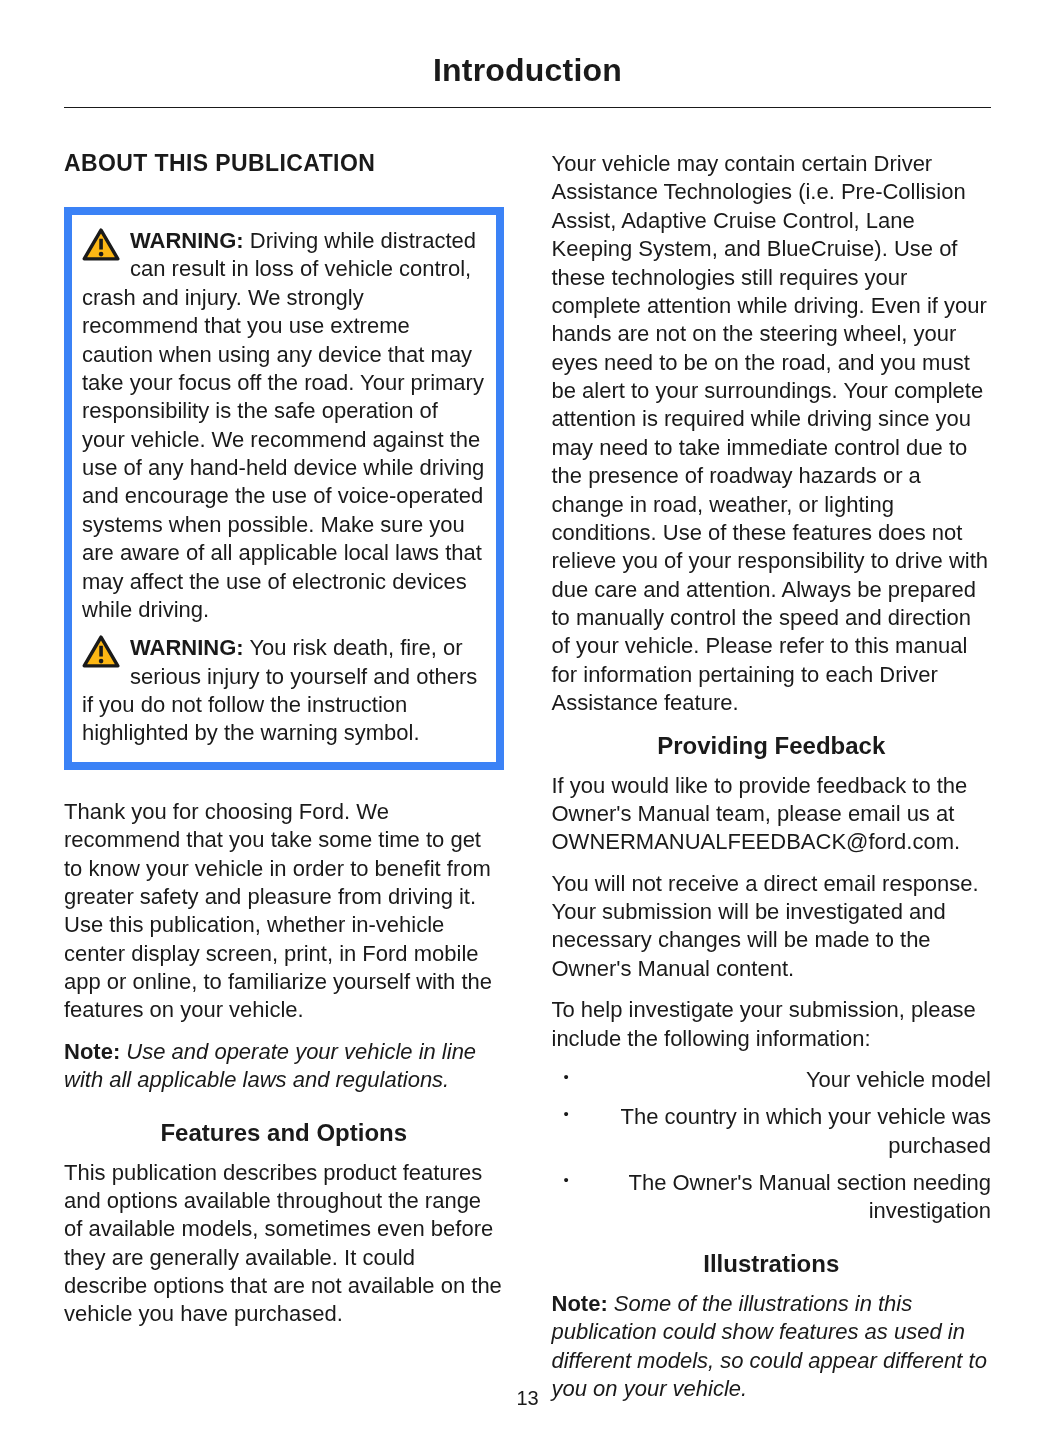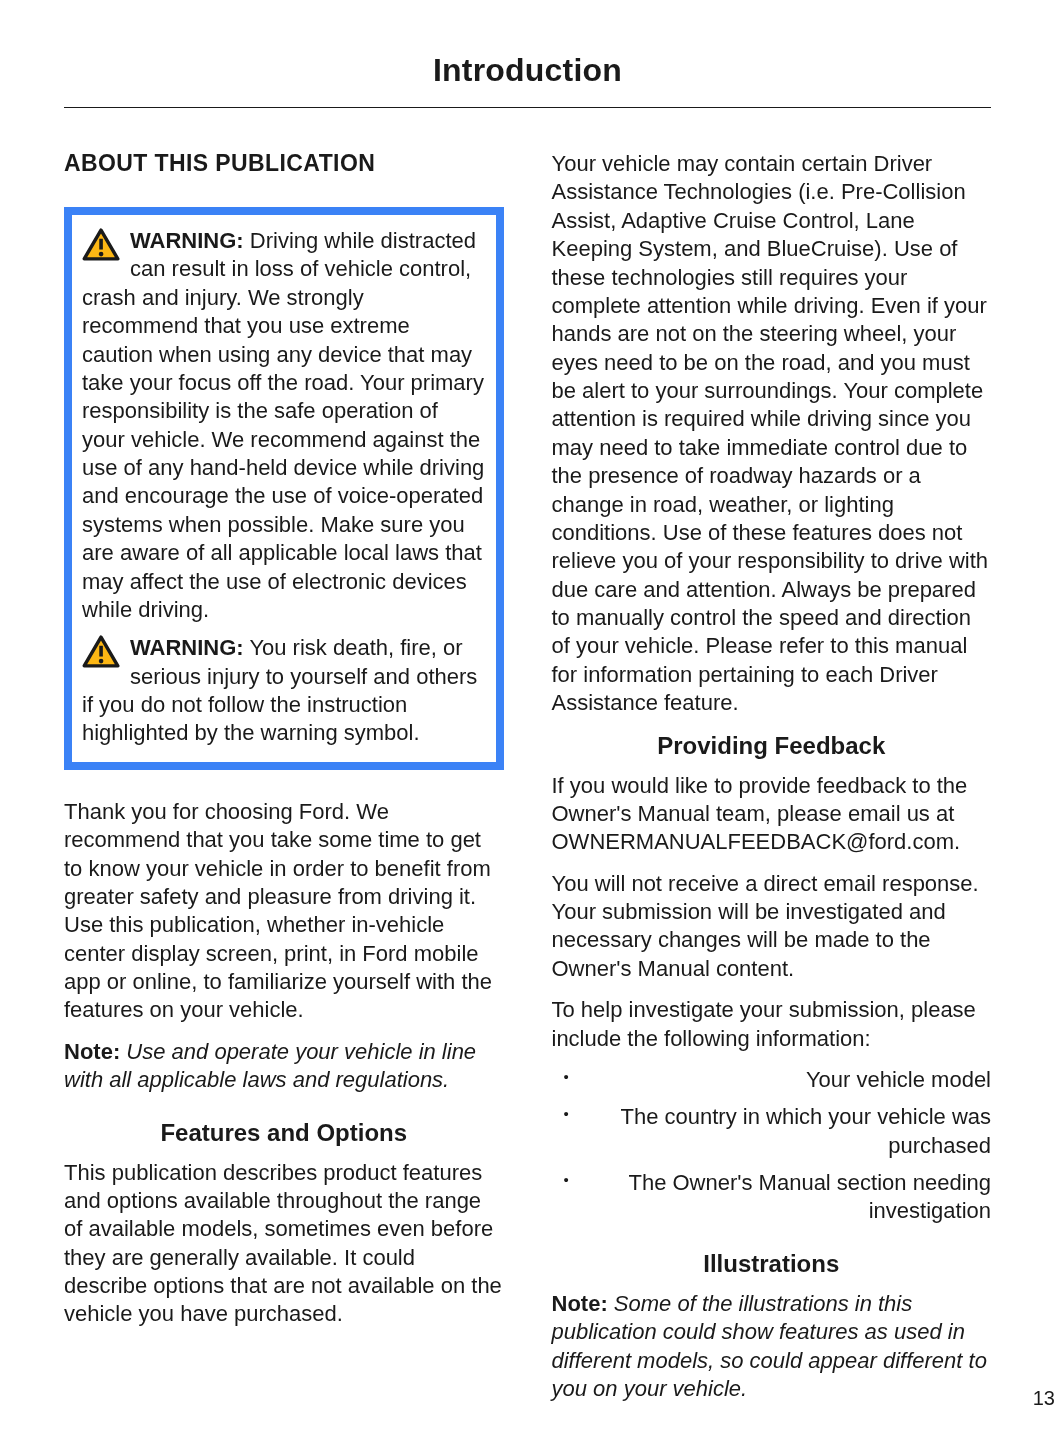--- a/index.html
+++ b/index.html
@@ -77,21 +77,21 @@
     left: 12px;
     top: 1px;
     font-size: 15px;
     color: #1a1a1a;
   }
   .page-number {
     position: absolute;
     left: 0;
     right: 0;
     bottom: 38px;
-    text-align: right;
+    text-align: center;
     font-size: 20px;
     color: #1a1a1a;
   }
 </style>
 </head>
 <body>
 
 <div class="page">
 
   <h1 class="doc-title">Introduction</h1>

